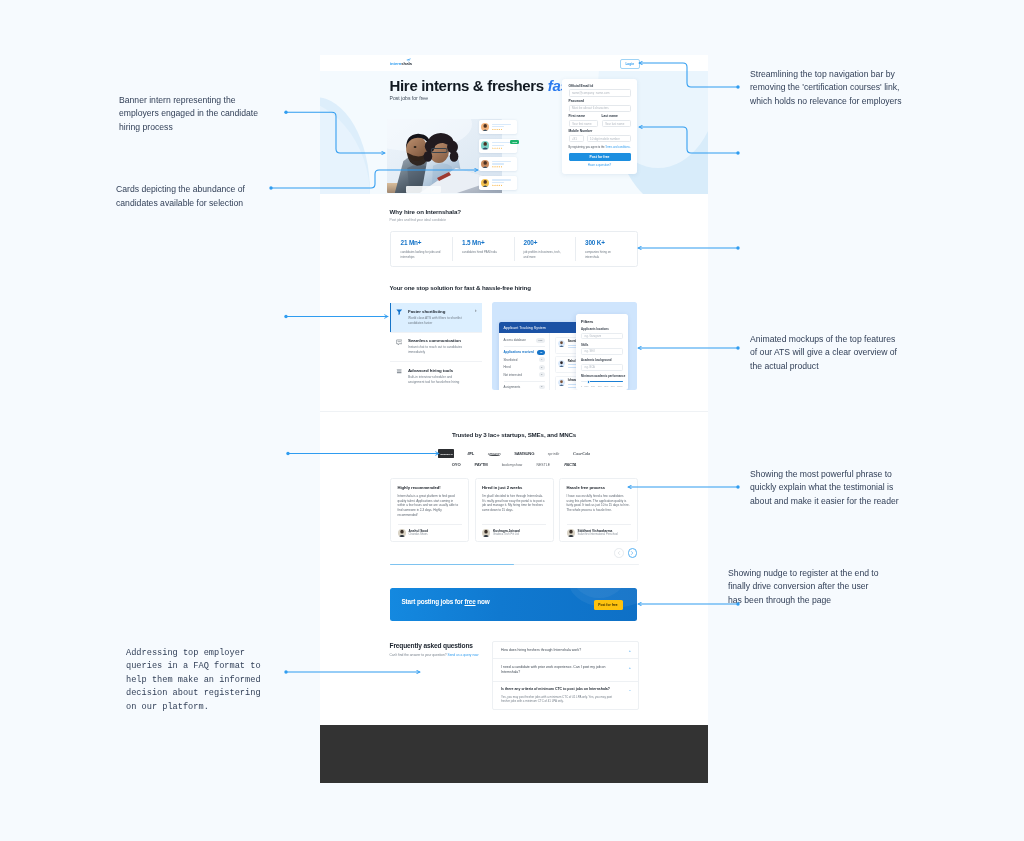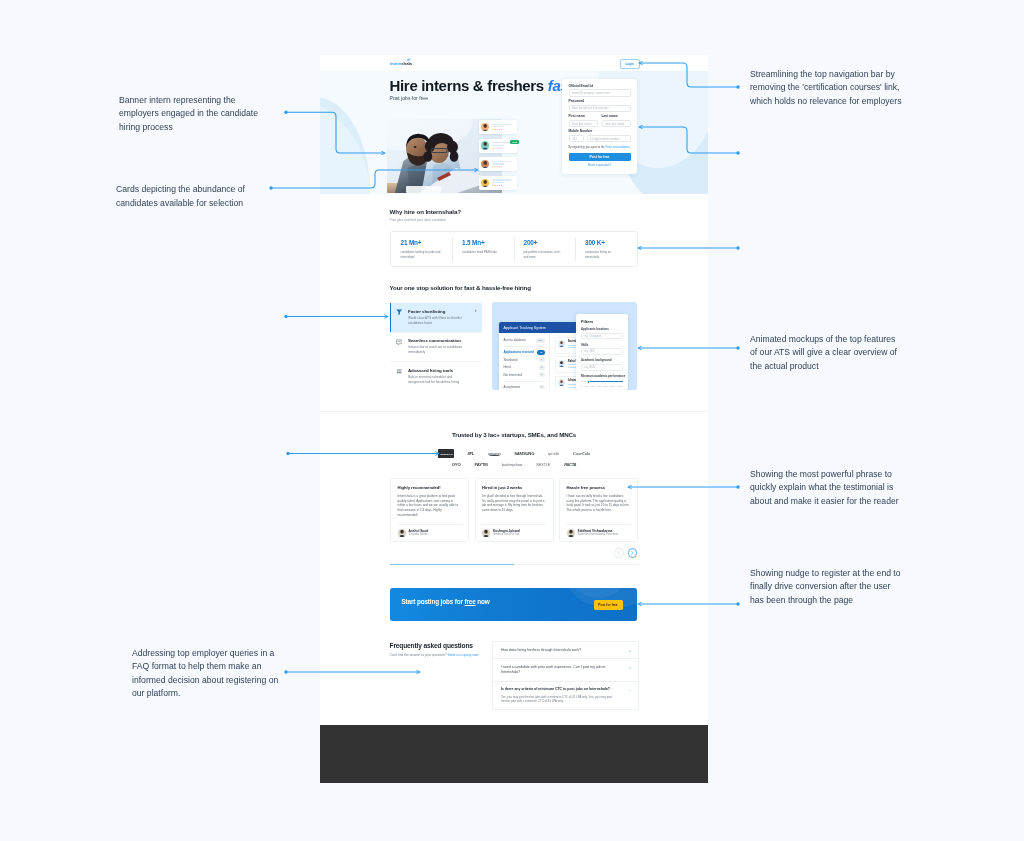--- a/index.html
+++ b/index.html
@@ -638,18 +638,18 @@
         <circle cx="738" cy="87" r="1.7" fill="#2f9cf0"></circle>
         <circle cx="738" cy="153" r="1.7" fill="#2f9cf0"></circle>
         <circle cx="738" cy="248" r="1.7" fill="#2f9cf0"></circle>
         <circle cx="738" cy="348" r="1.7" fill="#2f9cf0"></circle>
         <circle cx="738" cy="487" r="1.7" fill="#2f9cf0"></circle>
         <circle cx="738" cy="604" r="1.7" fill="#2f9cf0"></circle>
       </g>
   </svg>
 <div class="ann" style="left: 119px; top: 93.5px; width: 142px;">Banner intern representing the employers engaged in the candidate hiring process</div>
     <div class="ann" style="left: 116px; top: 183px; width: 132px;">Cards depicting the abundance of candidates available for selection</div>
-    <div class="ann" style="left: 132px; top: 646.5px; width: 149px;">Addressing top employer queries in a FAQ format to help them make an informed decision about registering on our platform.</div>
+    <div class="ann" style="left: 126px; top: 646.5px; width: 149px; font-family: Liberation Mono, monospace;">Addressing top employer queries in a FAQ format to help them make an informed decision about registering on our platform.</div>
     <div class="ann" style="left: 750px; top: 67.5px; width: 154px;">Streamlining the top navigation bar by removing the 'certification courses' link, which holds no relevance for employers</div>
     <div class="ann" style="left: 750px; top: 332.5px; width: 150px;">Animated mockups of the top features of our ATS will give a clear overview of the actual product</div>
     <div class="ann" style="left: 750px; top: 467.5px; width: 151px;">Showing the most powerful phrase to quickly explain what the testimonial is about and make it easier for the reader</div>
-    <div class="ann" style="left: 750px; top: 566.5px; width: 153px;">Showing nudge to register at the end to finally drive conversion after the user has been through the page</div>
+    <div class="ann" style="left: 728px; top: 566.5px; width: 153px;">Showing nudge to register at the end to finally drive conversion after the user has been through the page</div>
   </div>
 
 </body></html>

